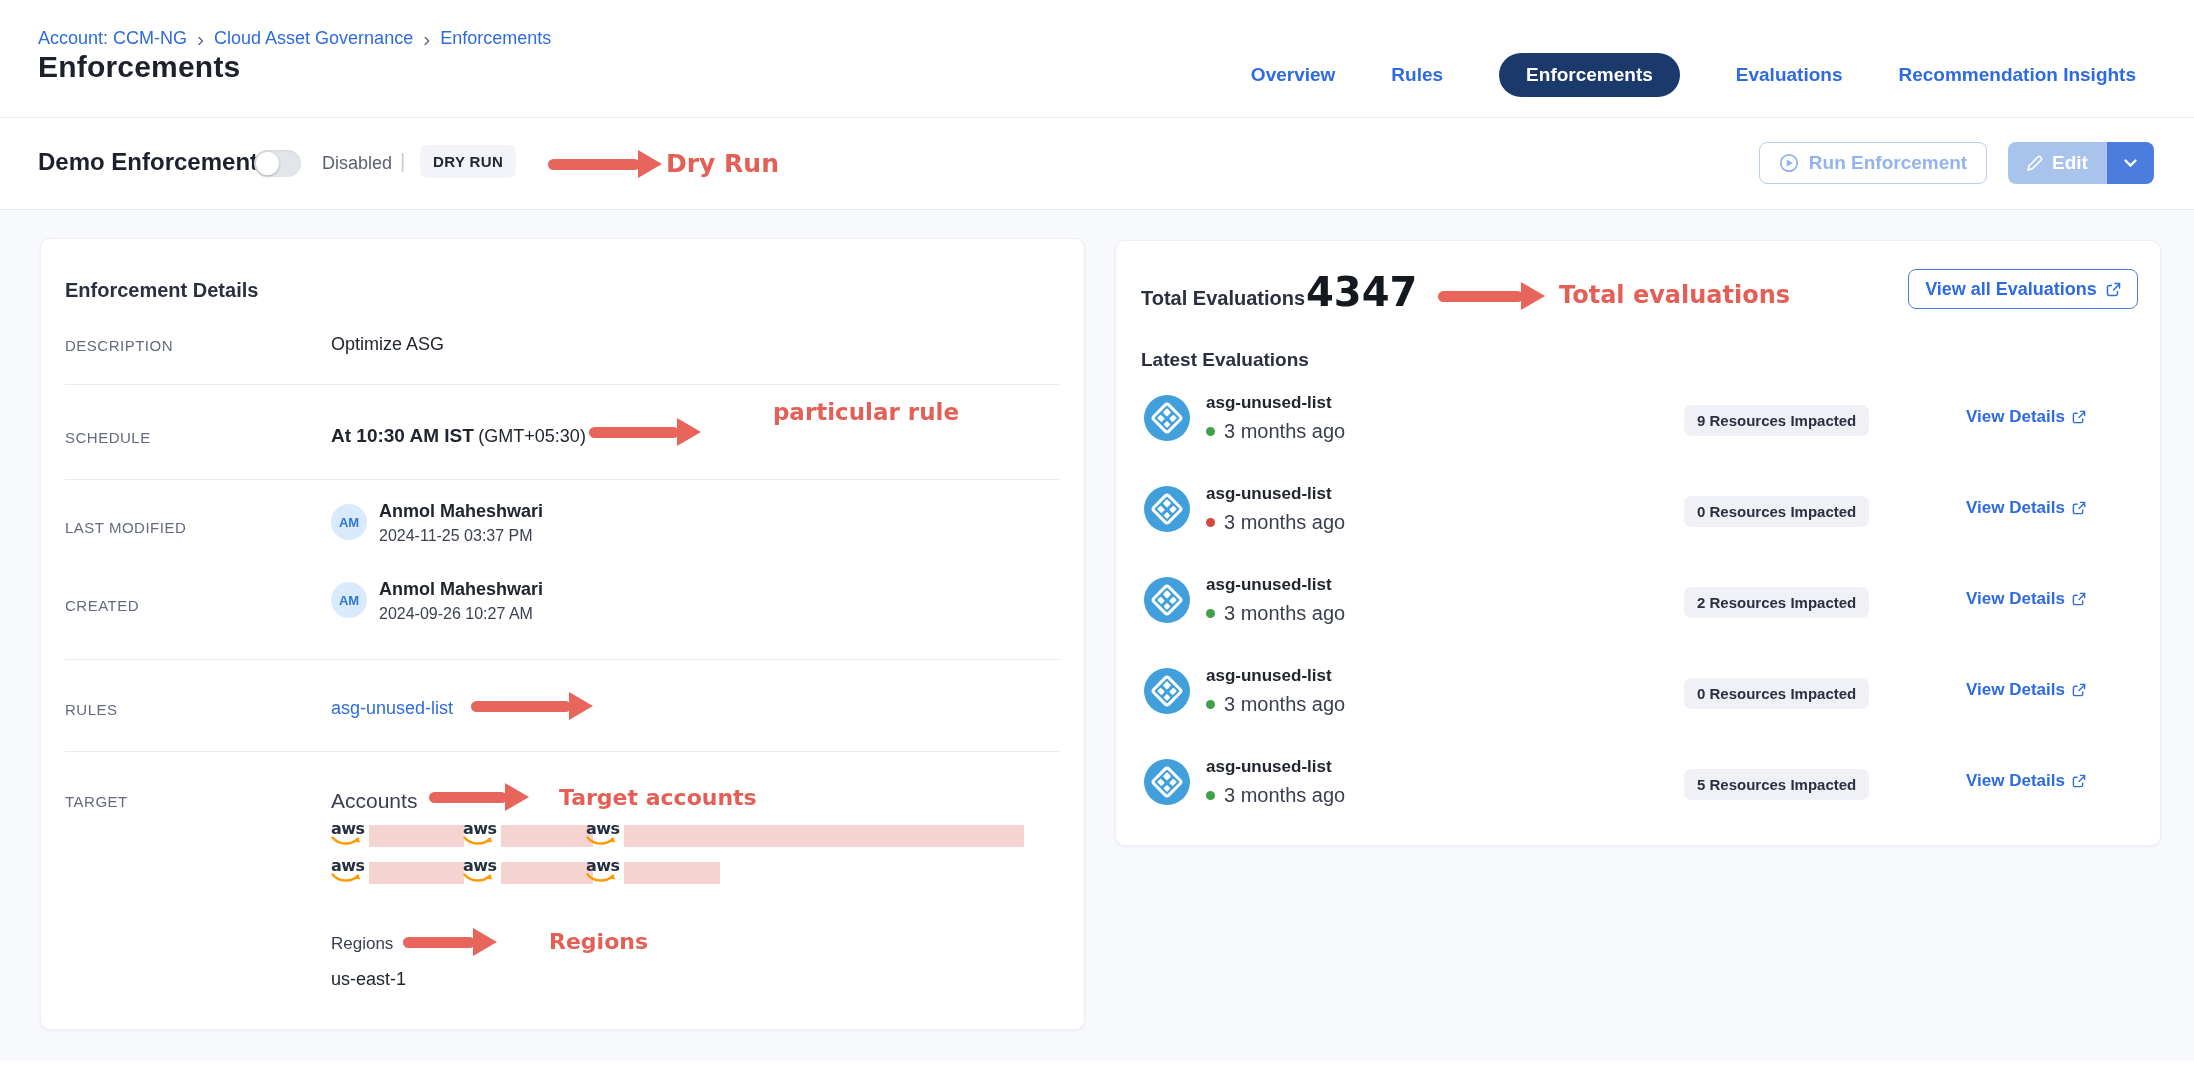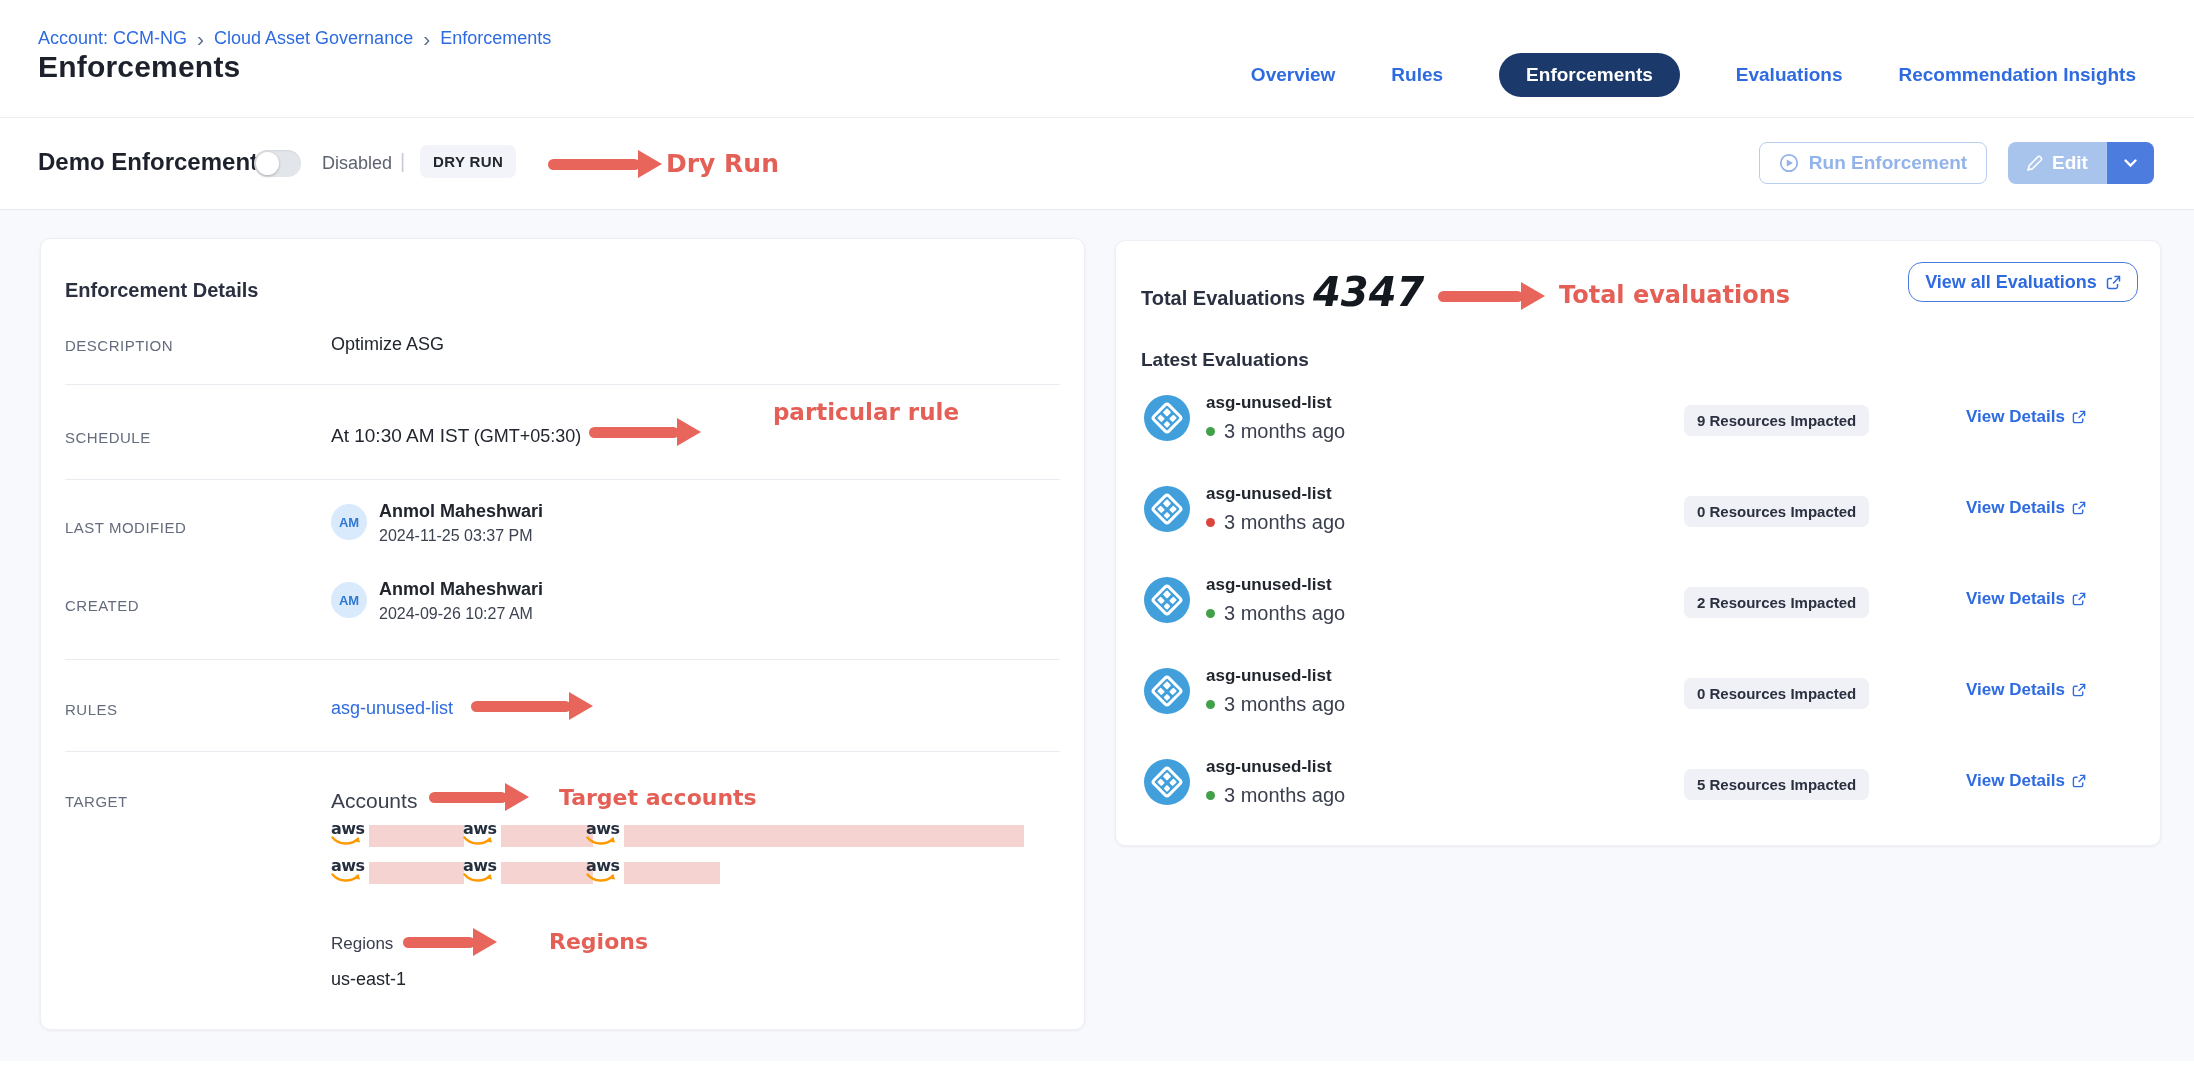--- a/index.html
+++ b/index.html
@@ -164,21 +164,21 @@
 
 <div class="abs card card-left">
   <div class="abs card-title" style="left:24px; top:40px;">Enforcement Details</div>
 
   <div class="abs row-label" style="left:24px; top:98px;">DESCRIPTION</div>
   <div class="abs row-value" style="left:290px; top:95px;">Optimize ASG</div>
   <div class="abs hr" style="top:145px;"></div>
 
   <div class="abs row-label" style="left:24px; top:190px;">SCHEDULE</div>
   <div class="abs" style="left:290px; top:186px;">
-    <span class="row-value" style="font-weight:normal; font-size:19px;">At 10:30 AM IST</span>
+    <span class="row-value" style="font-weight:bold; font-size:19px;">At 10:30 AM IST</span>
     <span class="row-value" style="font-size:18px;">(GMT+05:30)</span>
   </div>
   <div class="abs annot-arrow" style="left:548px; top:178px;">
     <span class="shaft" style="width:90px;"></span>
       <span class="head"></span>
   </div>
   <div class="abs annot two-line" style="left:660px; top:158px; width:330px; font-size:23px;">
     <div>particular rule</div>
   </div>
   <div class="abs hr" style="top:240px;"></div>
@@ -280,28 +280,28 @@
   <div class="abs annot-arrow" style="left:362px; top:688px;">
     <span class="shaft" style="width:72px;"></span>
       <span class="head"></span>
   </div>
   <div class="abs annot" style="left:508px; top:690px; font-size:22px;">Regions</div>
   <div class="abs row-value" style="left:290px; top:730px;">us-east-1</div>
 </div>
 
 <div class="abs card card-right">
   <div class="abs total-label" style="left:25px; top:46px;">Total Evaluations</div>
-  <div class="abs total-value" style="left:197px; top:28px;font-style:italic;">4347</div>
+  <div class="abs total-value" style="left:190px; top:28px;">4347</div>
   <div class="abs annot-arrow" style="left:322px; top:40px;">
     <span class="shaft" style="width:85px;"></span>
       <span class="head"></span>
   </div>
   <div class="abs annot" style="left:443px; top:40px; font-size:24px;">Total evaluations</div>
 
-  <button class="abs view-all-btn" style="left:792px; top:21px;border-radius:14px;">
+  <button class="abs view-all-btn" style="left:792px; top:28px;">
     <span>View all Evaluations</span>
     <span>
       <svg width="15" height="15" viewBox="0 0 15 15">
           <path d="M6 3.5H3.2A1.7 1.7 0 0 0 1.5 5.2v6.6a1.7 1.7 0 0 0 1.7 1.7h6.6a1.7 1.7 0 0 0 1.7-1.7V9" fill="none" stroke="#2e6be0" stroke-width="1.5"></path>
           <path d="M9 1.5h4.5V6M13.2 2.3L7.5 8" fill="none" stroke="#2e6be0" stroke-width="1.5" stroke-linecap="round"></path>
         </svg>
     </span>
   </button>
 
   <div class="abs latest-label" style="left:25px; top:108px;">Latest Evaluations</div>

